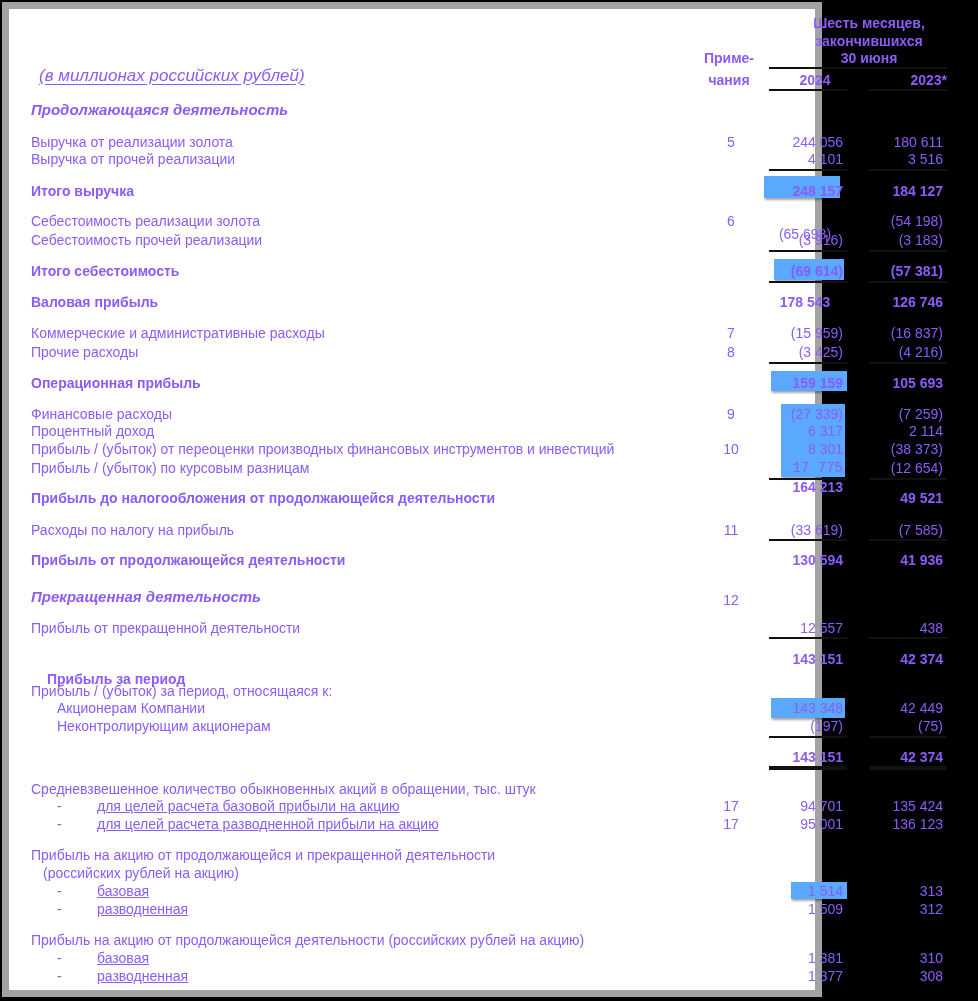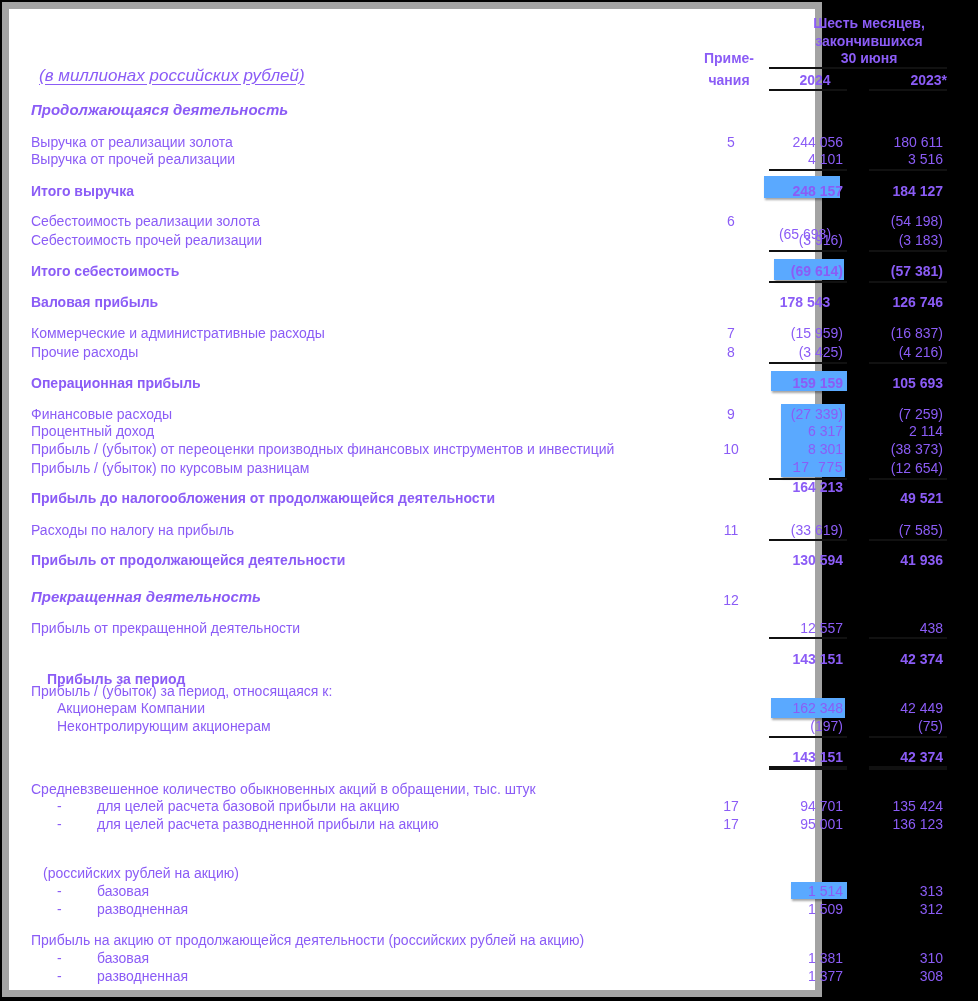--- a/index.html
+++ b/index.html
@@ -9,21 +9,21 @@
       background: #fff; box-sizing: border-box; border: 7px solid #a3a3a3;
       font-family: "Liberation Sans", sans-serif; font-size: 14px; color: #8b5cf6;
     }
     .abs { position: absolute; white-space: nowrap; }
     .hdr { font-weight: bold; text-align: center; }
     .units { left: 30px; top: 57px; font-style: italic; font-size: 17px; text-decoration: underline; text-underline-offset: 3px; }
     .section { font-style: italic; font-weight: bold; font-size: 15px; }
     .lbl { left: 22px; }
     .ind1 { left: 48px; }
     .dash { left: 48px; }
-    .ind2 { left: 88px; }
+    .ind2 { left: 88px; text-decoration: underline; }
     .b { font-weight: bold; }
     .note { left: 700px; width: 44px; text-align: center; }
     .v24 { left: 758px; width: 76px; text-align: right; }
     .v23 { left: 858px; width: 76px; text-align: right; }
     .rule { position: absolute; height: 2px; background: #111; }
     .rule.r24 { left: 760px; width: 78px; }
     .rule.r23 { left: 860px; width: 78px; }
     .rule.thick { height: 4px; }
     .hl { position: absolute; background: #5aa9ff; box-shadow: 1px 2px 2px rgba(0,0,0,0.35); }
     .cell { z-index: 2; }
@@ -148,21 +148,21 @@
   <div class="rule r23" style="top:628px;"></div>
 
   <div class="abs lbl b" style="top:662px;padding-left:16px;">Прибыль за период</div>
   <div class="abs v24 b" style="top:642px;">143 151</div>
   <div class="abs v23 b" style="top:642px;">42 374</div>
 
   <div class="abs lbl" style="top:674px;">Прибыль / (убыток) за период, относящаяся к:</div>
 
   <div class="hl" style="left: 762px; top: 689px; width: 74px; height: 20px; background: rgb(90, 169, 255);"></div>
   <div class="abs ind1" style="top:691px;">Акционерам Компании</div>
-  <div class="abs v24 cell" style="top:691px;">162 348</div>
+  <div class="abs v24 cell" style="top:691px;">143 348</div>
   <div class="abs v23" style="top:691px;">42 449</div>
 
   <div class="abs ind1" style="top:709px;">Неконтролирующим акционерам</div>
   <div class="abs v24" style="top:709px;">(197)</div>
   <div class="abs v23" style="top:709px;">(75)</div>
   <div class="rule r24" style="top:727px;"></div>
   <div class="rule r23" style="top:727px;"></div>
 
   <div class="abs v24 b" style="top:740px;">143 151</div>
   <div class="abs v23 b" style="top:740px;">42 374</div>
@@ -176,20 +176,21 @@
   <div class="abs note" style="top:789px;">17</div>
   <div class="abs v24" style="top:789px;">94 701</div>
   <div class="abs v23" style="top:789px;text-align:right;">135 424</div>
 
   <div class="abs dash" style="top:807px;">-</div>
   <div class="abs ind2" style="top:807px;">для целей расчета разводненной прибыли на акцию</div>
   <div class="abs note" style="top:807px;">17</div>
   <div class="abs v24" style="top:807px;">95 001</div>
   <div class="abs v23" style="top:807px;">136 123</div>
 
+  <div class="abs lbl" style="top:838px;">Прибыль на акцию от продолжающейся и прекращенной деятельности</div>
   <div class="abs" style="left:34px; top:856px;">(российских рублей на акцию)</div>
 
   <div class="hl" style="left: 782px; top: 873px; width: 56px; height: 17px; background: rgb(90, 169, 255);"></div>
   <div class="abs dash" style="top:874px;">-</div>
   <div class="abs ind2" style="top:874px;">базовая</div>
   <div class="abs v24 cell" style="top:874px;">1 514</div>
   <div class="abs v23" style="top:874px;">313</div>
 
   <div class="abs dash" style="top:892px;">-</div>
   <div class="abs ind2" style="top:892px;">разводненная</div>

